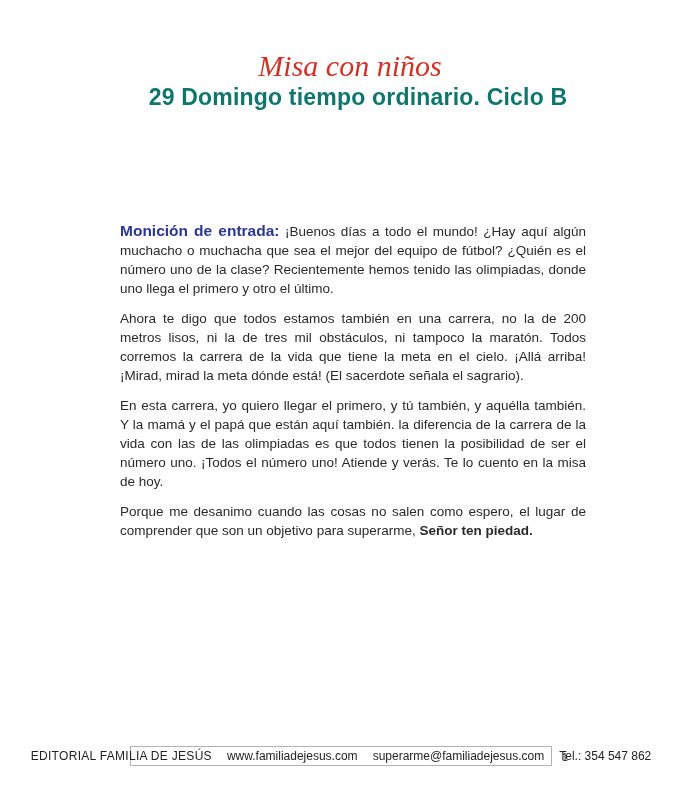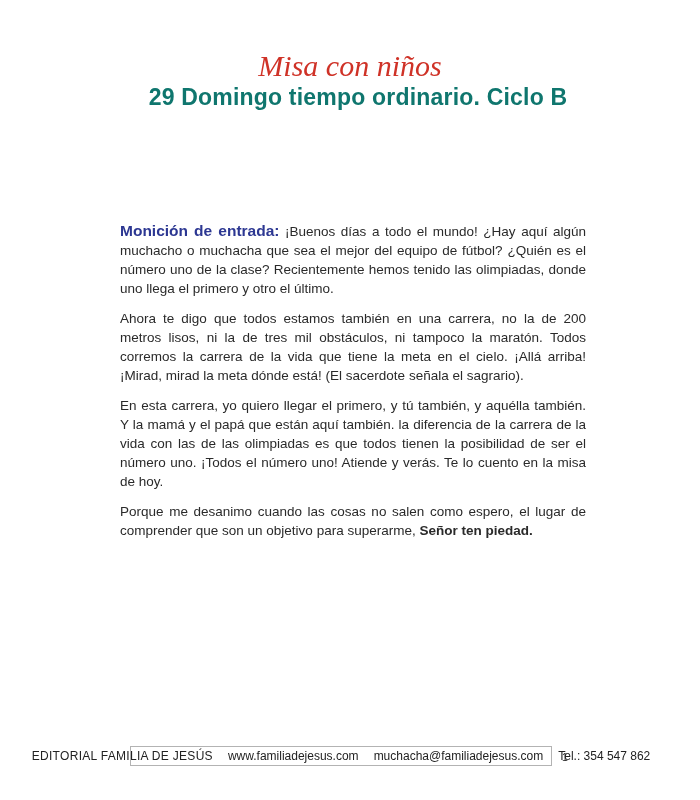--- a/index.html
+++ b/index.html
@@ -102,19 +102,19 @@
 
 
 
     <p><span>Porque me desanimo cuando las cosas no salen como espero, el lugar de comprender que son un objetivo para superarme,</span> <span class="bold-text">Señor ten piedad.</span></p>
 
   </div>
 
   <div class="footer-box">
     <span class="footer-publisher">EDITORIAL FAMILIA DE JESÚS</span>
     <span>www.familiadejesus.com</span>
-    <span>muchacha@familiadejesus.com</span>
+    <span>superarme@familiadejesus.com</span>
     <span>Tel.: 354 547 862</span>
   </div>
 
   <span class="page-number">1</span>
 
 </div>
 
 </body></html>

